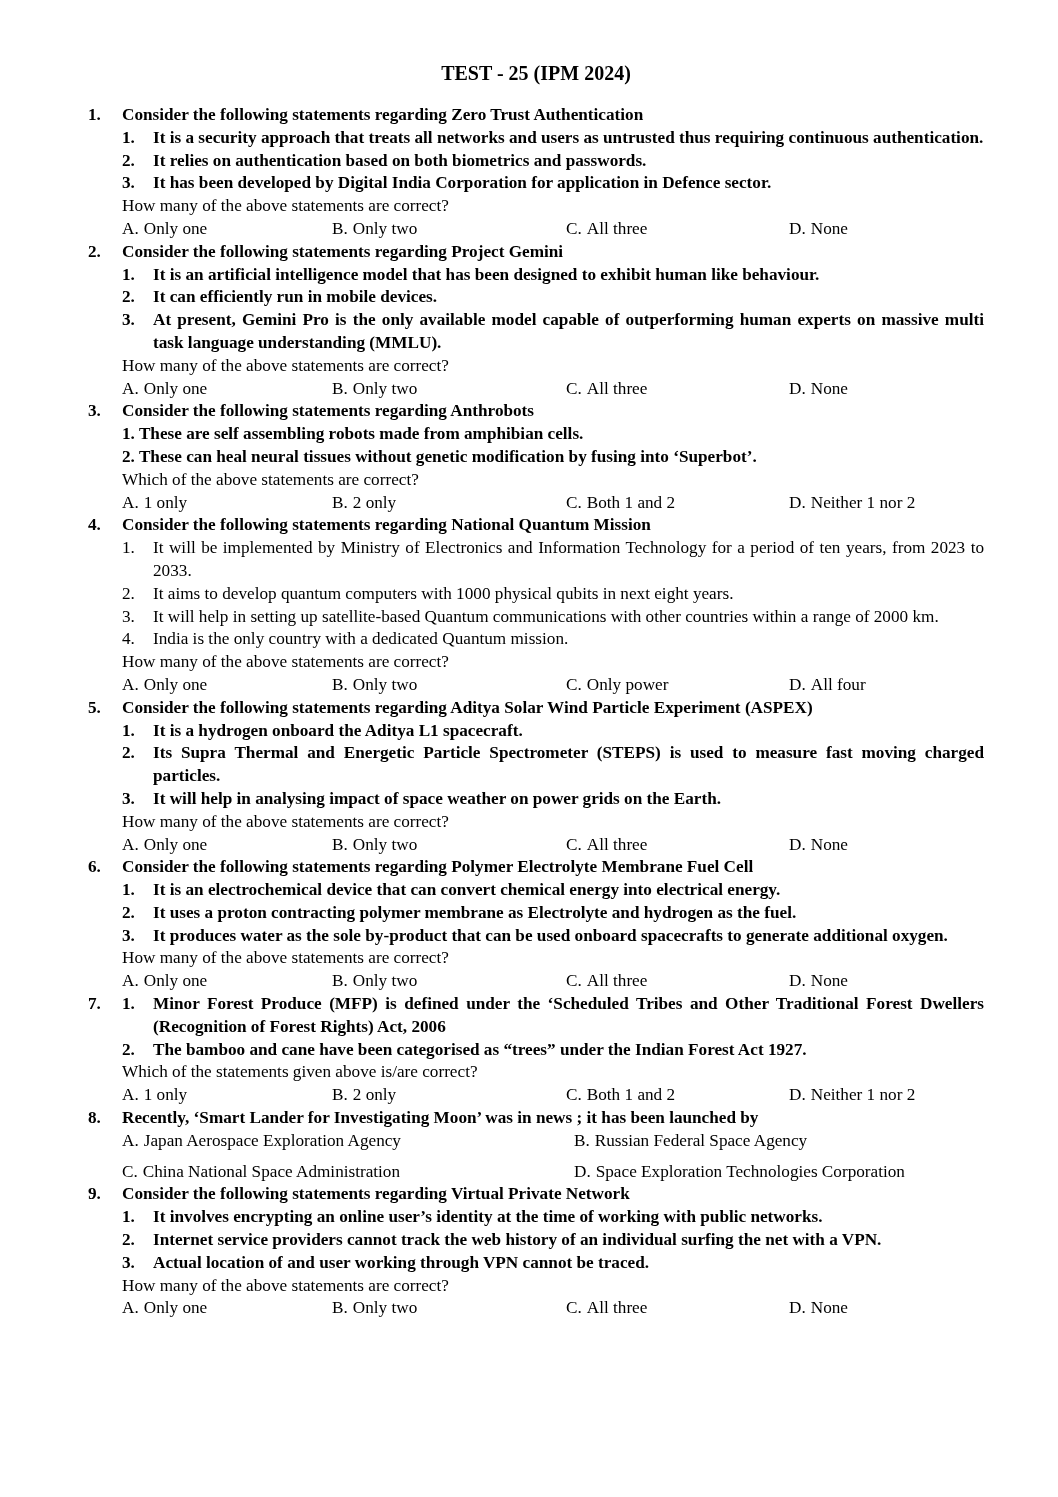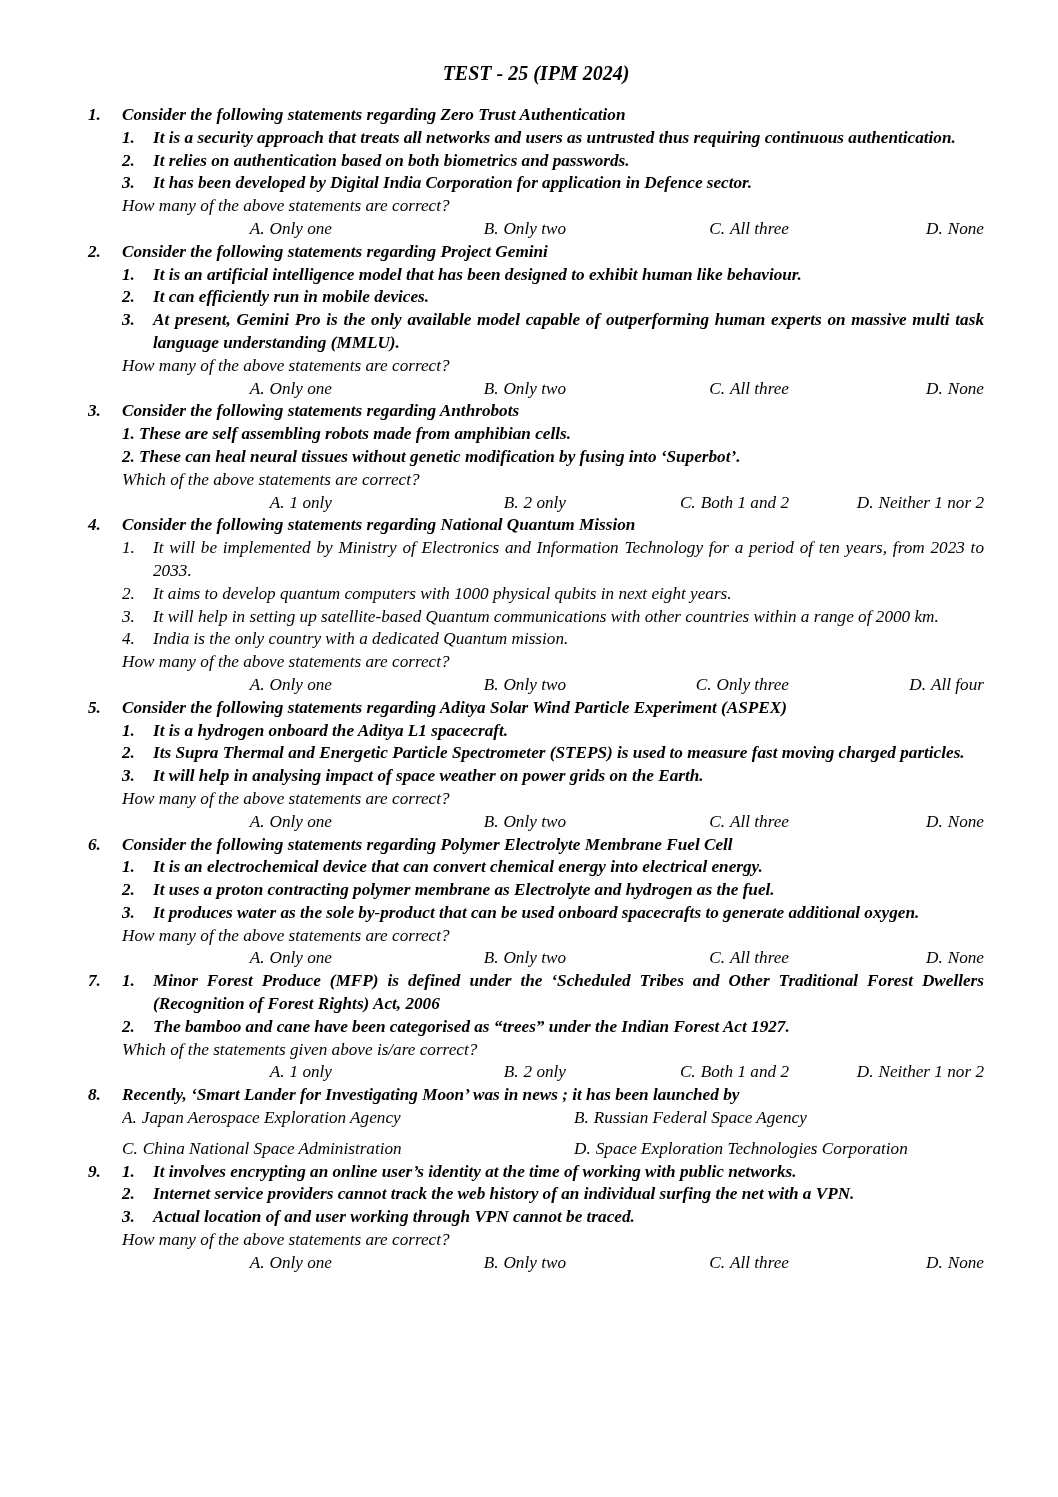--- a/index.html
+++ b/index.html
@@ -7,39 +7,38 @@
   .page {
     width: 1058px;
     height: 1381px;
     padding: 60px 74px 0 88px;
     font-family: "Liberation Serif", serif;
     font-size: 17.2px;
     line-height: 22.8px;
     color: #000000;
     overflow: hidden;
     background: #ffffff;
-    font-style: italic;
   }
   .title {
     font-weight: 700;
     font-size: 20px;
     line-height: 26px;
     text-align: center;
     margin: 0 0 18px 0;
   }
   .question { display: flex; align-items: flex-start; }
   .q-num { flex: 0 0 34px; font-weight: 700; }
   .q-body { flex: 1 1 auto; min-width: 0; }
   .bold { font-weight: 700; }
   .statement.hanging { display: flex; }
   .statement.hanging .st-num { flex: 0 0 31px; }
   .statement.hanging .st-text { flex: 1 1 auto; text-align: justify; }
   .statement.inline .st-num { margin-right: 4px; }
   .options { display: grid; }
-  .options.cols-4 { grid-template-columns: 210px 234px 223px 1fr; text-align: right; }
+  .options.cols-4 { grid-template-columns: 210px 234px 223px 1fr; }
   .options.cols-2 { grid-template-columns: 444px 1fr; gap: 8px; }
   .option { white-space: nowrap; overflow: hidden; }
   .opt-label { margin-right: 5px; }
 </style>
 </head>
 <body>
 
 <div class="page">
   <div class="title">TEST - 25 (IPM 2024)</div>
   <div id="questions" class="questions">
@@ -158,21 +157,21 @@
   </div>
           <div class="q-prompt">How many of the above statements are correct?</div>
           <div class="options cols-4">
             <div class="option">
     <span class="opt-label">A.</span><span class="opt-text">Only one</span>
   </div>
             <div class="option">
     <span class="opt-label">B.</span><span class="opt-text">Only two</span>
   </div>
             <div class="option">
-    <span class="opt-label">C.</span><span class="opt-text">Only three</span>
+    <span class="opt-label">C.</span><span class="opt-text">Only power</span>
   </div>
             <div class="option">
     <span class="opt-label">D.</span><span class="opt-text">All four</span>
   </div>
           </div>
         </div>
   </div>
       <div class="question">
     <div class="q-num">5.</div>
     <div class="q-body">
@@ -283,20 +282,21 @@
   </div>
             <div class="option">
     <span class="opt-label">D.</span><span class="opt-text">Space Exploration Technologies Corporation</span>
   </div>
           </div>
         </div>
   </div>
       <div class="question">
     <div class="q-num">9.</div>
     <div class="q-body">
+      <div class="q-stem bold">Consider the following statements regarding Virtual Private Network</div>
     <div class="statement hanging bold">
     <span class="st-num">1.</span>
     <span class="st-text">It involves encrypting an online user’s identity at the time of working with public networks.</span>
   </div>
           <div class="statement hanging bold">
     <span class="st-num">2.</span>
     <span class="st-text">Internet service providers cannot track the web history of an individual surfing the net with a VPN.</span>
   </div>
           <div class="statement hanging bold">
     <span class="st-num">3.</span>

